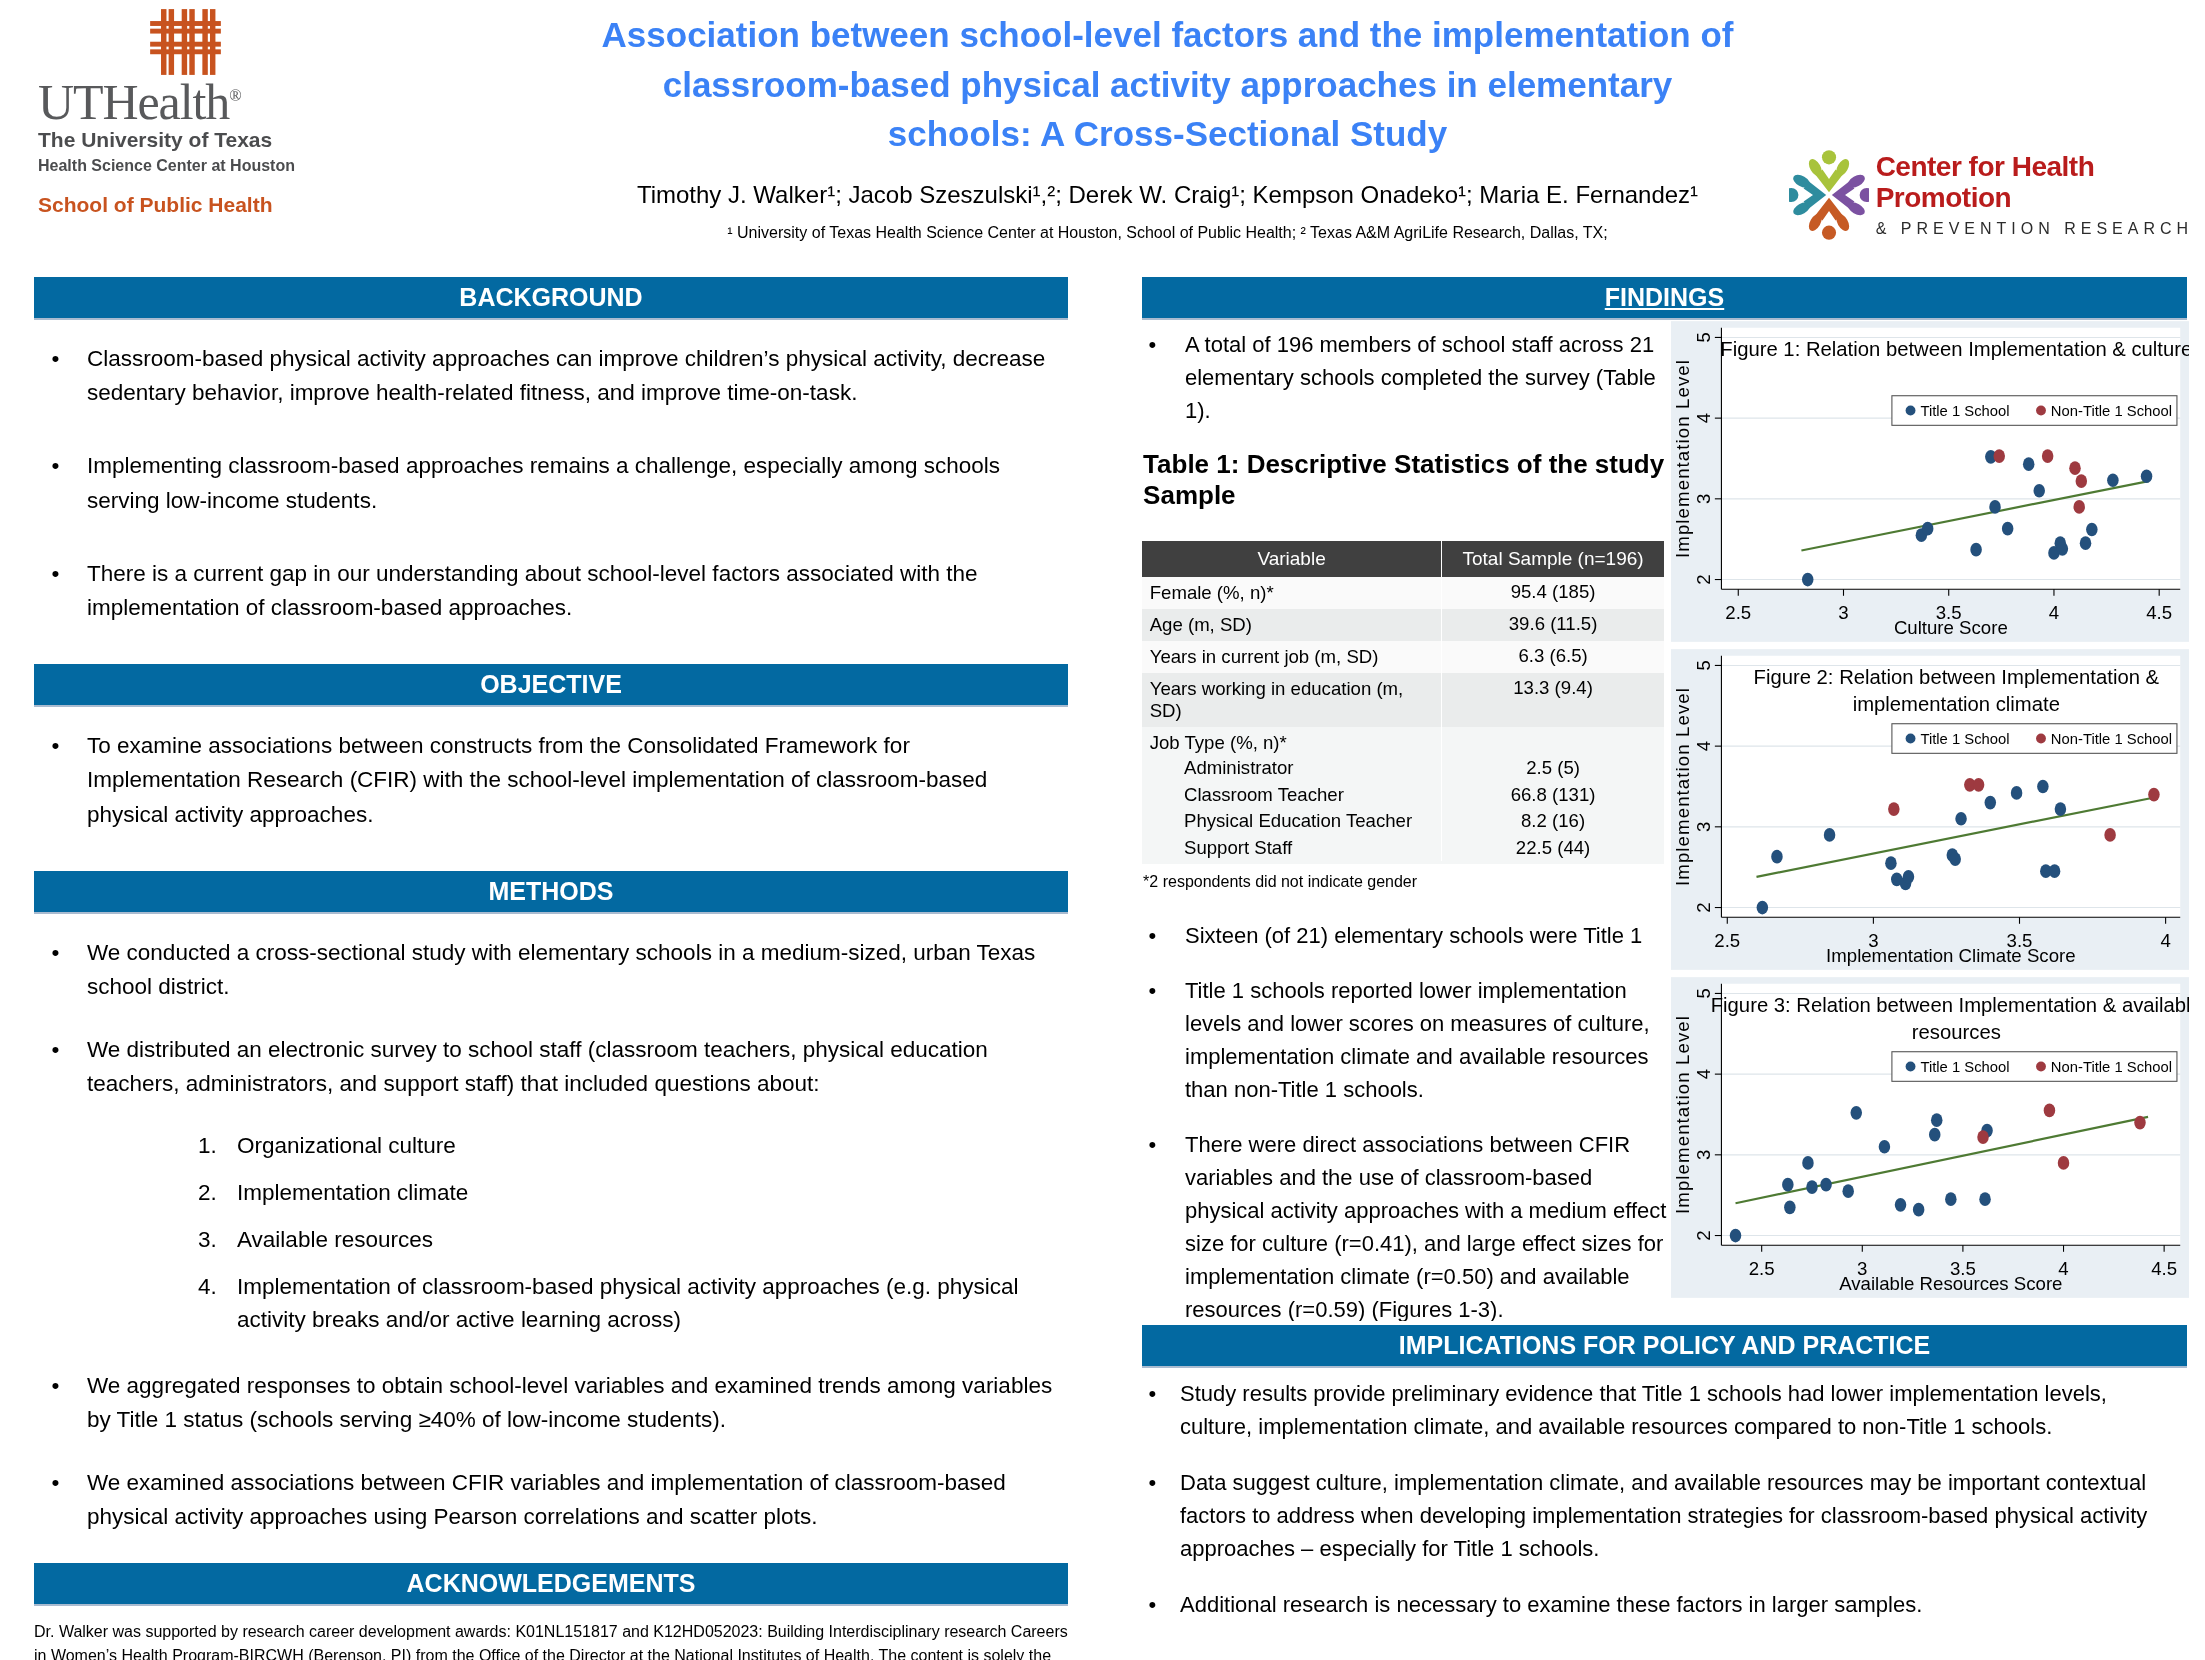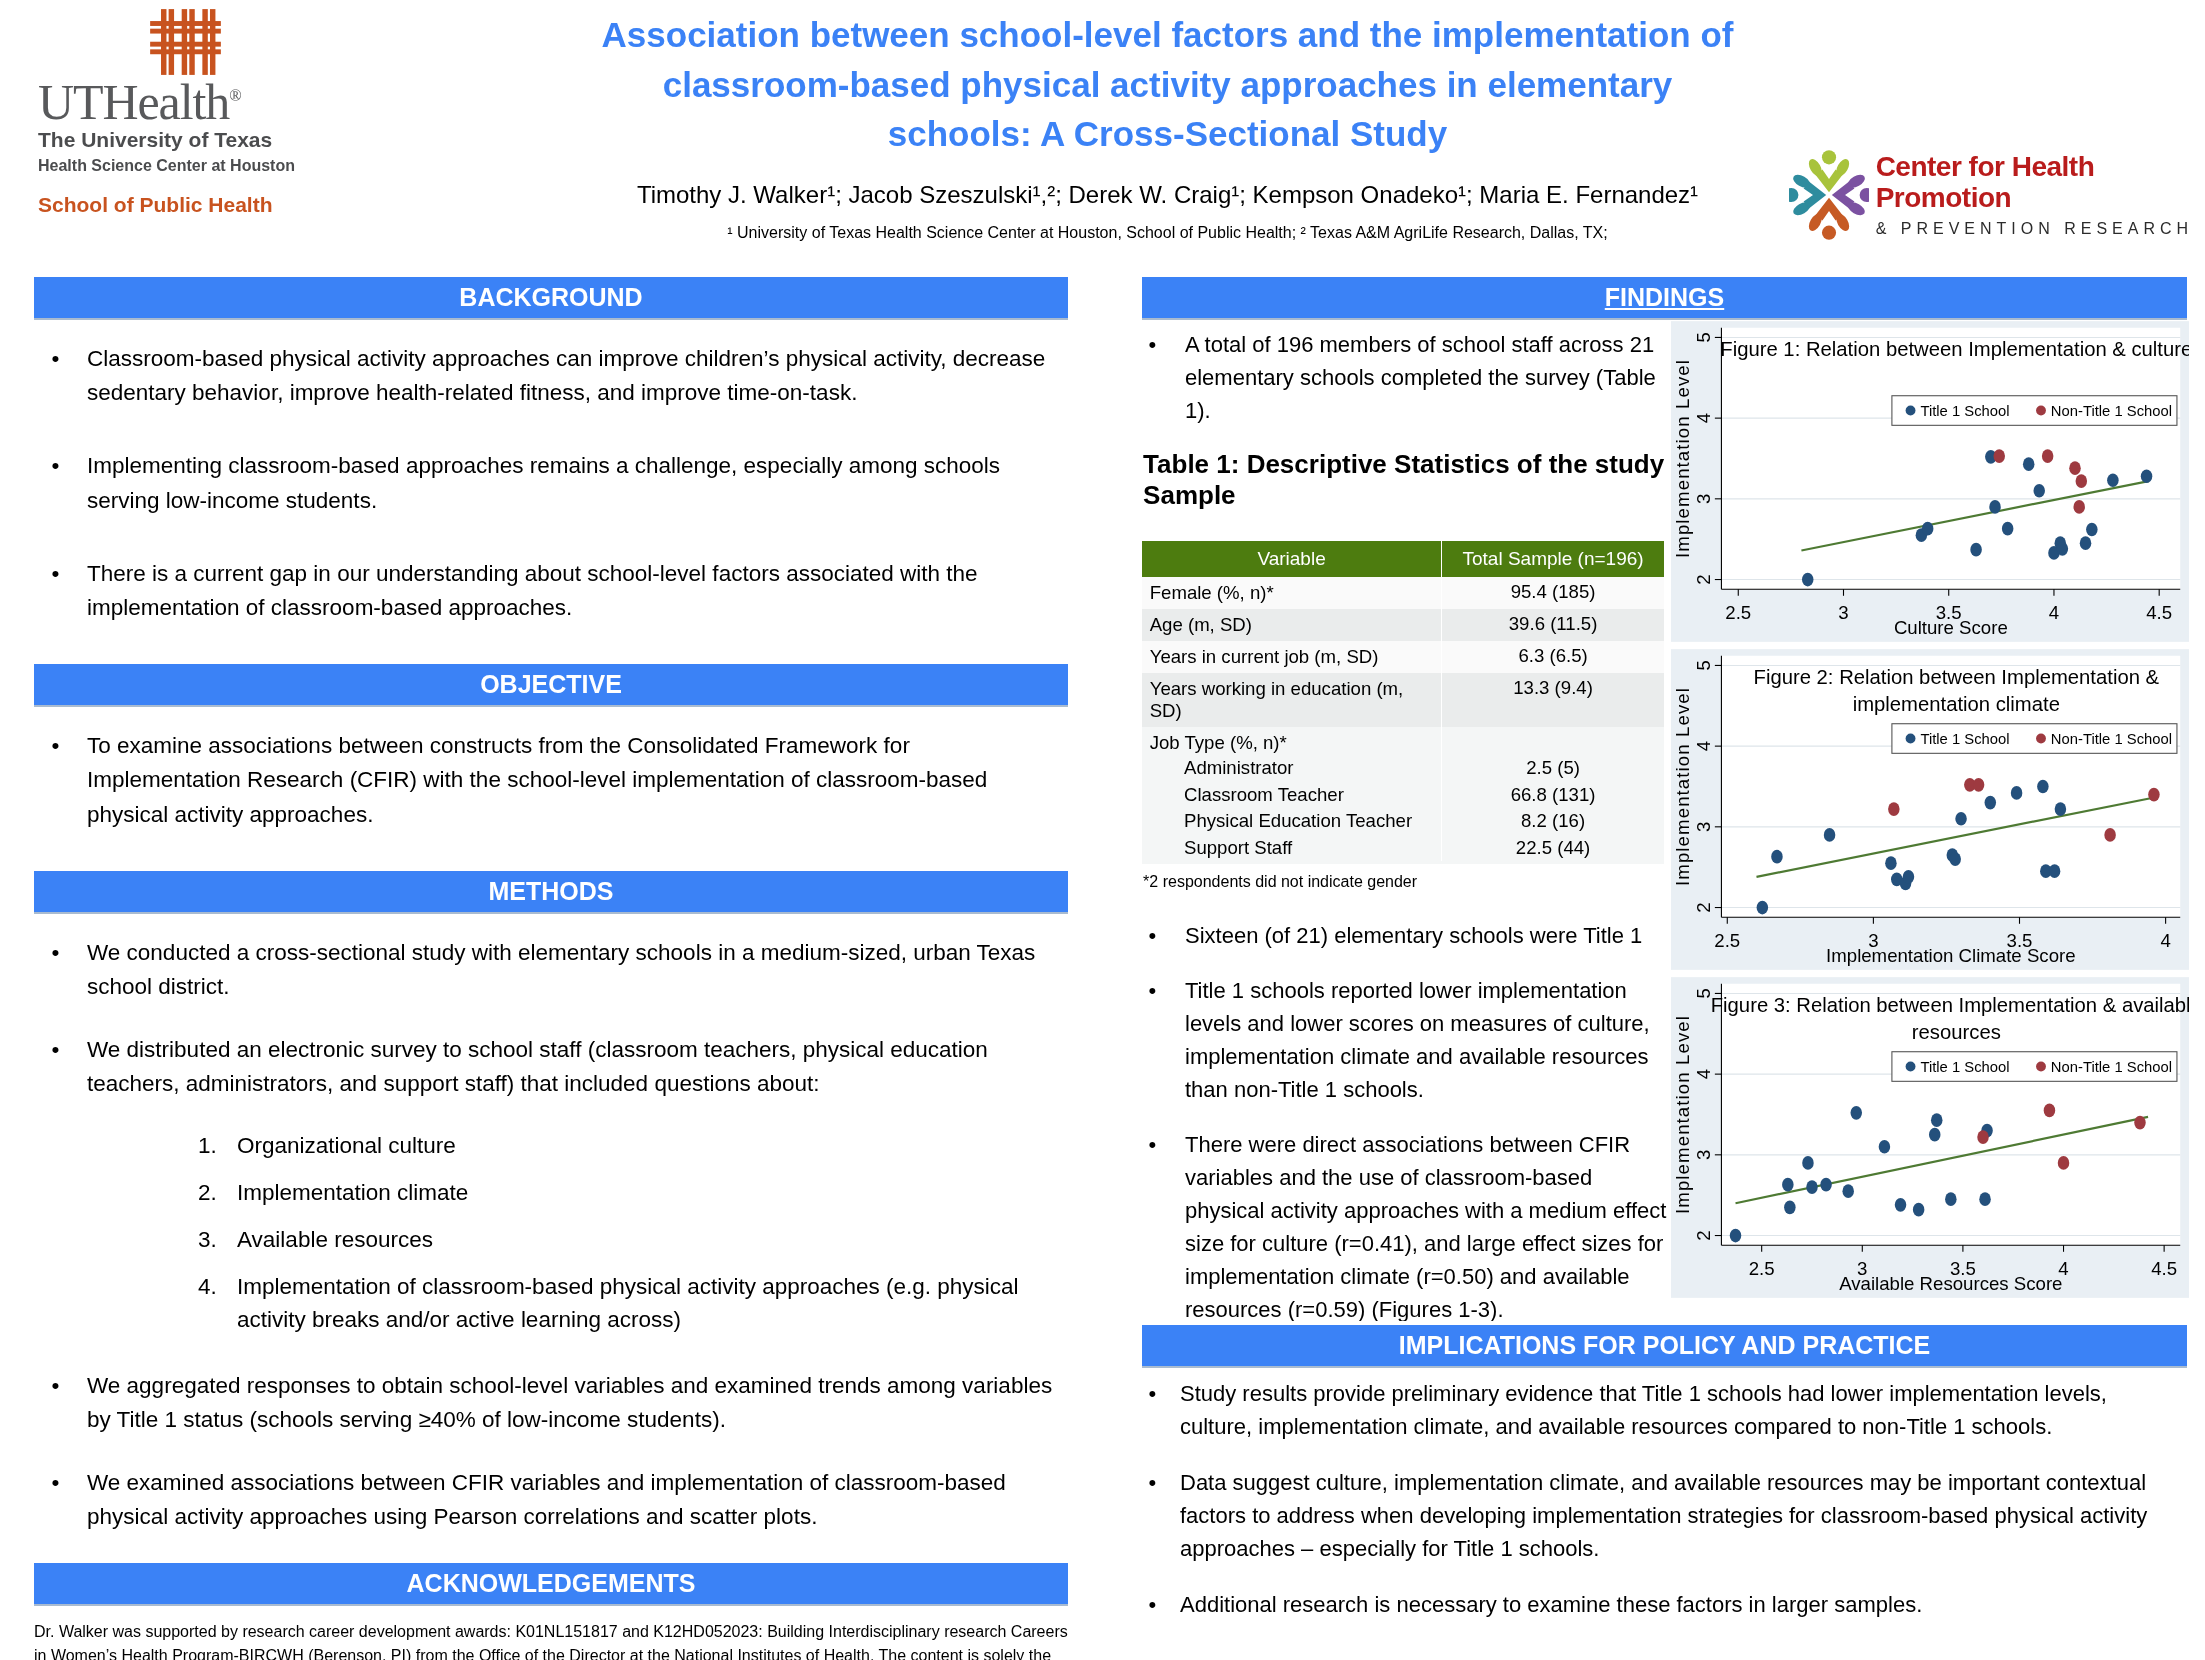--- a/index.html
+++ b/index.html
@@ -19,21 +19,21 @@
   .title-line{font-size:35px;font-weight:bold;color:#3b82f6;line-height:1.42;}
   .authors{font-size:24px;color:#000;margin-top:22px;}
   .affil{font-size:16px;color:#000;margin-top:15.3px;}
 
   .chp-logo{position:absolute;left:1789px;top:136px;width:408px;display:flex;align-items:center;}
   .chp-text{margin-left:6.6px;}
   .chp-l1{font-size:28px;font-weight:bold;color:#b91c1c;letter-spacing:-0.5px;line-height:1.1;}
   .chp-l2{font-size:16px;color:#2b2b2b;letter-spacing:5px;margin-top:5.5px;}
 
   
-  .bar{height:41px;line-height:41px;background:#3b82f6;color:#fff;text-align:center;
+  .bar{height:41px;line-height:41px;background:#0369a1;color:#fff;text-align:center;
        font-size:25px;font-weight:bold;border-bottom:2.2px solid #A9BBD0;}
   .wbar{position:absolute;left:1142px;width:1045px;}
 
   
   .leftcol{position:absolute;left:34px;top:277px;width:1034px;height:1381px;display:flex;flex-direction:column;}
   .lcontent{margin-top:22px;}
   .lbullet{position:relative;padding-left:53px;font-size:22.5px;line-height:1.52;margin-bottom:39px;}
   .lbullet .b{position:absolute;left:17.5px;top:0;}
   .mbullet{margin-bottom:28.5px;}
   .numlist{margin:3.3px 0 32px 0;}
@@ -41,21 +41,21 @@
   .nnum{width:39px;flex:none;}
   .ack-wrap{margin-top:auto;}
   .ack-text{font-size:16px;line-height:1.5;margin-top:14.2px;width:1034px;}
 
   
   .midcol{position:absolute;left:1142px;top:328px;width:525px;height:993px;overflow:hidden;}
   .fbullet{position:relative;padding-left:43px;font-size:22px;line-height:1.5;margin-bottom:22px;}
   .fbullet .b{position:absolute;left:6.6px;top:0;}
   .tbl-title{font-size:26px;font-weight:bold;margin:3.3px 0 10px 1.1px;}
   .t1{width:522px;font-size:18.6px;}
-  .hrow{display:grid;grid-template-columns:57.5% 42.5%;background:#4d7c0f;color:#fff;margin-top:30px;}
+  .hrow{display:grid;grid-template-columns:57.5% 42.5%;background:#404040;color:#fff;margin-top:30px;}
   .hcell{padding:7.1px 0;text-align:center;font-size:19px;}
   .hcell.first{border-right:1.6px solid #fff;}
   .brow{display:grid;grid-template-columns:57.5% 42.5%;}
   .bl{padding:5px 4.4px 5px 7.7px;border-right:1.6px solid #fff;}
   .bv{text-align:center;padding:4px 0;}
   .sub .bl{padding:2.2px 4.4px 2.2px 42px;}
   .sub .bv{padding:2.2px 0;}
   .grp .bl{padding-bottom:1.1px;}
   .rA{background:#FAFAFA;}.rB{background:#EAECEC;}.rG{background:#F4F6F6;}
   .footnote{font-size:16px;margin:8.8px 0 28.5px 1.1px;}

